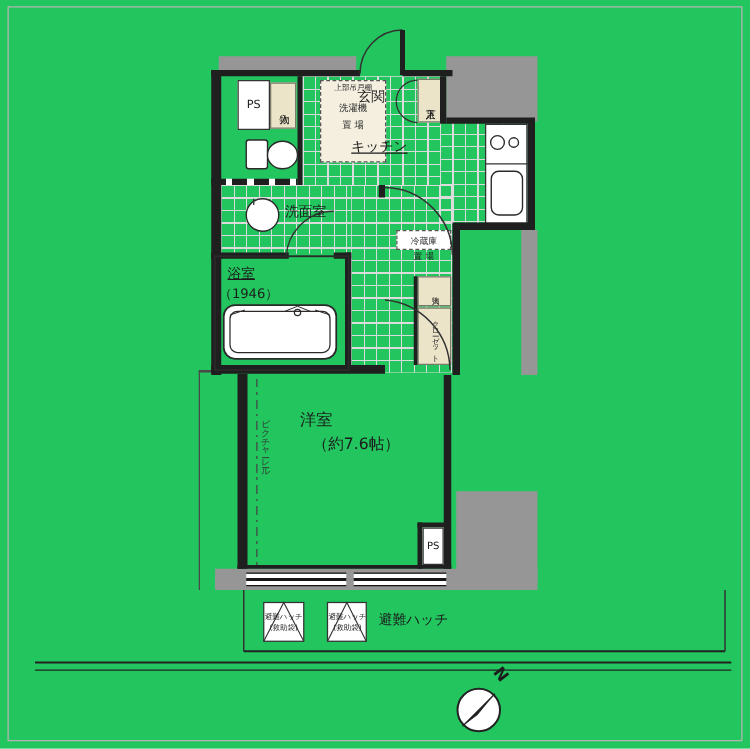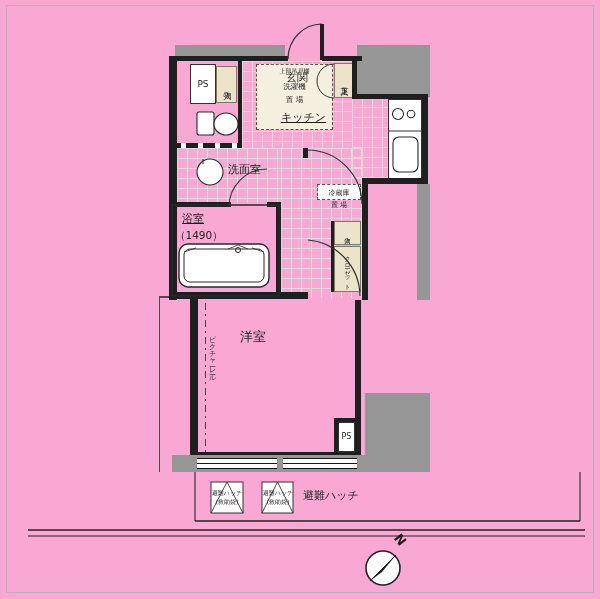--- a/index.html
+++ b/index.html
@@ -1,16 +1,16 @@
 <!DOCTYPE html>
 <html><head>
 <meta charset="utf-8">
 <style>
   html,body{margin:0;padding:0;background:#fff;}
-  #stage{position:relative;width:600px;height:599px;background:#f9a8d4;overflow:hidden;
+  #stage{position:relative;width:600px;height:599px;background:#22c55e;overflow:hidden;
          font-family:"DejaVu Sans","Liberation Sans",sans-serif;color:#1c1c1c;}
   .abs{position:absolute;}
   .frame{border:1px solid #b5b5b5;}
   .wall{background:#1f1f1f;z-index:4;}
   .thin{background:#4a4a4a;z-index:3;}
   .gray{background:#969696;z-index:2;}
   .grid-floor{z-index:1;
     background-image:
       repeating-linear-gradient(to right,#dcdcdc 0 1px,transparent 1px 10px),
       repeating-linear-gradient(to bottom,#dcdcdc 0 1px,transparent 1px 10px);}
@@ -69,21 +69,21 @@
   <div class="abs wall" style="left:334px;top:418px;width:25px;height:4px;"></div>
   <div class="abs wall" style="left:190px;top:452px;width:171px;height:3px;"></div>
 
   <div class="abs whitebox center lbl" style="left:190px;top:64px;width:26px;height:40px;font-size:9px;">
       <span>PS</span>
     </div>
   <div class="abs tanbox center" style="left:216px;top:66px;width:21px;height:37px;">
     <span class="vlbl" style="font-size:8px;">物入</span>
     </div>
 
-  <div class="abs dashbox" style="left:256px;top:64px;width:77px;height:66px;background:#f4efdf;">
+  <div class="abs dashbox" style="left:256px;top:64px;width:53px;height:66px;background:#f4efdf;">
     <div class="lbl" style="position:absolute;left:0;top:3px;width:100%;text-align:center;font-size:6px;">上部吊戸棚</div>
     <div class="lbl" style="position:absolute;left:0;top:18px;width:100%;text-align:center;font-size:7.5px;">洗濯機</div>
     <div class="lbl" style="position:absolute;left:0;top:31px;width:100%;text-align:center;font-size:7.5px;">置 場</div>
   </div>
 
   <div class="abs tanbox center" style="left:334px;top:63px;width:19px;height:35px;">
     <span class="vlbl" style="font-size:8px;">下足入</span>
     </div>
 
   <div class="abs whitebox" style="left:388px;top:99px;width:34px;height:80px;"></div>
@@ -153,22 +153,23 @@
 
     <circle cx="383" cy="568" r="17" fill="#fff" stroke="#222" stroke-width="1.6"></circle>
     <polygon points="370,581 396,555 382,572" fill="#222"></polygon>
     <line x1="370" y1="581" x2="396" y2="555" stroke="#222" stroke-width="1"></line>
   </svg>
 
   <div class="abs lbl" style="left:286px;top:72px;font-size:11px;">玄関</div>
   <div class="abs lbl" style="left:281px;top:112px;font-size:11px;text-decoration:underline;">キッチン</div>
   <div class="abs lbl" style="left:228px;top:164px;font-size:11px;">洗面室</div>
   <div class="abs lbl" style="left:182px;top:213px;font-size:11px;text-decoration:underline;">浴室</div>
-  <div class="abs lbl" style="left:175px;top:229px;font-size:10.5px;">（1490）</div>
+  <div class="abs lbl" style="left:175px;top:229px;font-size:10.5px;">（1946）</div>
   <div class="abs lbl" style="left:240px;top:330px;width:90px;font-size:13px;">洋室</div>
+  <div class="abs lbl" style="left:228px;top:348px;width:114px;text-align:center;font-size:12.5px;">（約7.6帖）</div>
   <div class="abs lbl" style="left:303px;top:490px;font-size:11px;">避難ハッチ</div>
 
   <div class="abs" style="left:209px;top:489px;width:36px;text-align:center;z-index:6;">
     <div style="font-size:6px;">避難ハッチ</div>
     <div style="font-size:6px;">(救助袋)</div>
   </div>
   <div class="abs" style="left:260px;top:489px;width:36px;text-align:center;z-index:6;">
     <div style="font-size:6px;">避難ハッチ</div>
     <div style="font-size:6px;">(救助袋)</div>
   </div>

